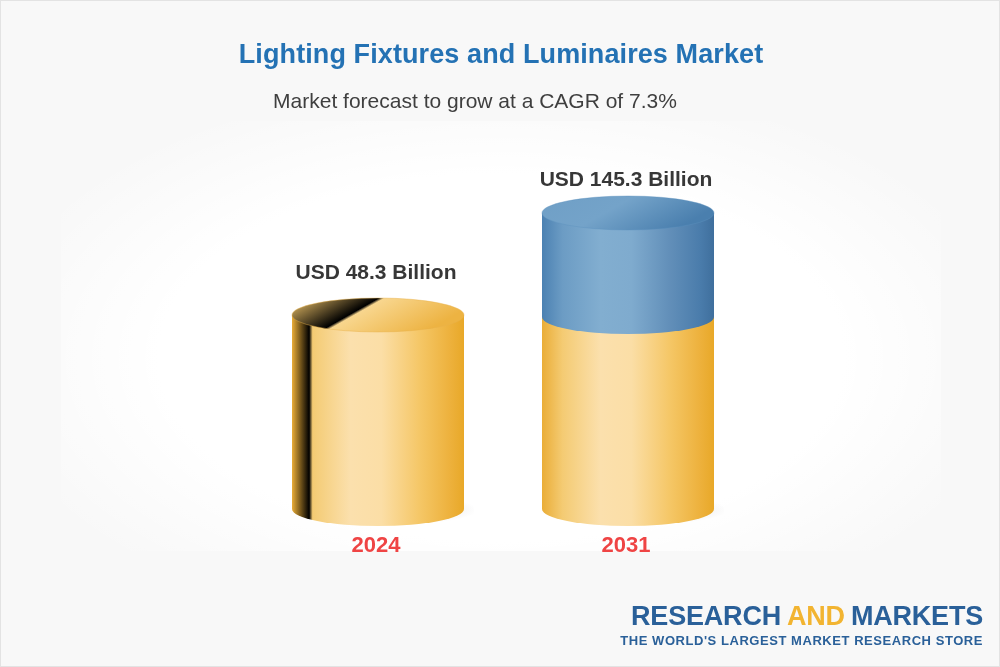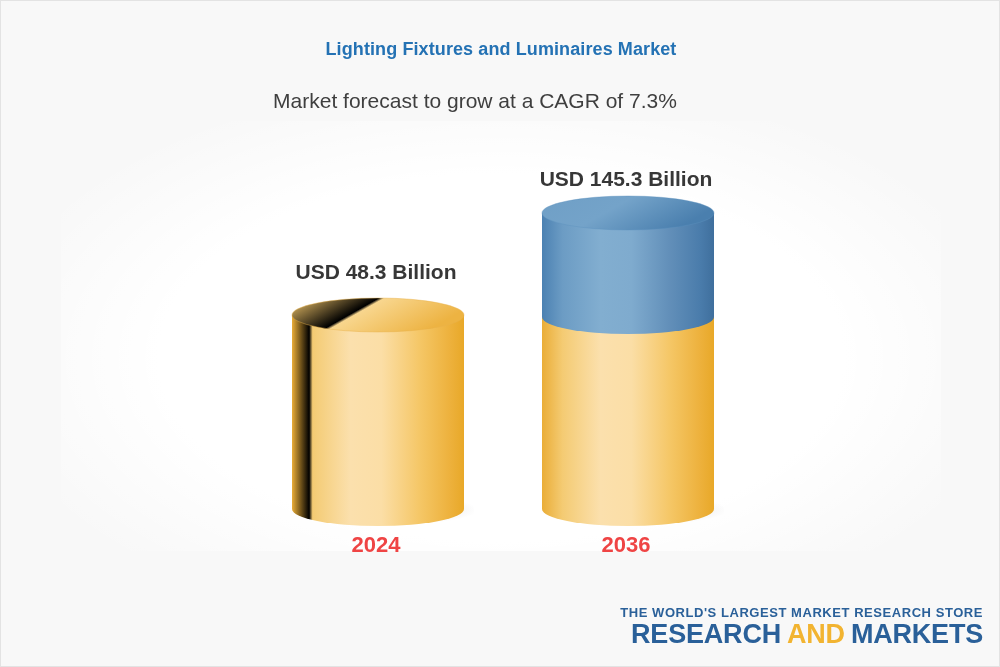--- a/index.html
+++ b/index.html
@@ -32,21 +32,21 @@
     background: radial-gradient(ellipse at 50% 55%, #ffffff 0%, #ffffff 55%, rgba(255,255,255,0) 85%);
     pointer-events: none;
   }
 
   #title {
     position: absolute;
     left: 0;
     top: 38px;
     width: 1000px;
     text-align: center;
-    font-size: 18px;
+    font-size: 27px;
     font-weight: bold;
     color: #2472b4;
     letter-spacing: 0.1px;
   }
   #subtitle {
     position: absolute;
     left: 0;
     top: 88px;
     width: 948px;
     text-align: center;
@@ -173,24 +173,24 @@
 
         <path d="M8,122 L8,314 A86,17 0 0 0 180,314 L180,122 Z" fill="url(#goldBody2)"></path>
 
         <path d="M8,18 L8,122 A86,17 0 0 0 180,122 L180,18 Z" fill="url(#blueBody2)"></path>
 
         <ellipse cx="94" cy="18" rx="86" ry="17" fill="url(#blueTop2)"></ellipse>
         <ellipse cx="94" cy="18" rx="86" ry="17" fill="none" stroke="#5d92bd" stroke-width="0.8" opacity="0.5"></ellipse>
       </svg>
     </div>
 
-    <div class="year-label" style="left:465px; top:531px;">2036</div>
+    <div class="year-label" style="left:465px; top:531px;">2031</div>
   </div>
 
 
   <div style="position:absolute; right:16px; top:601px; text-align:right;">
-    <div style="font-size:13px; font-weight:bold; color:#2a6099; letter-spacing:0.55px; margin-top:3px; white-space:nowrap;">THE WORLD'S LARGEST MARKET RESEARCH STORE</div>
     <div style="font-size:27px; font-weight:bold; letter-spacing:-0.2px; line-height:1.05; white-space:nowrap;">
       <span style="color:#2a6099;">RESEARCH</span><span style="color:#f2b431; padding:0 6px;">AND</span><span style="color:#2a6099;">MARKETS</span>
     </div>
+    <div style="font-size:13px; font-weight:bold; color:#2a6099; letter-spacing:0.55px; margin-top:3px; white-space:nowrap;">THE WORLD'S LARGEST MARKET RESEARCH STORE</div>
   </div>
 
 </div>
 
 </body></html>

